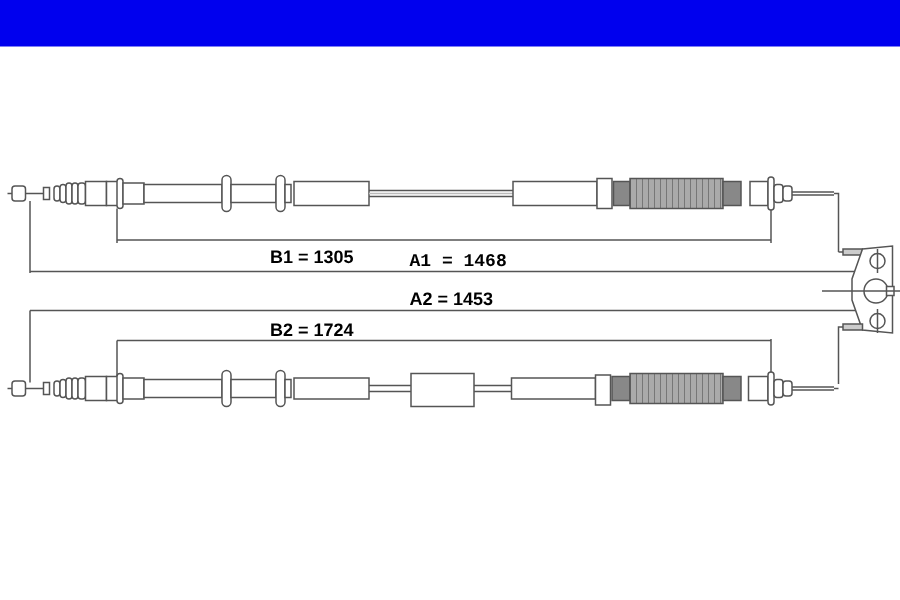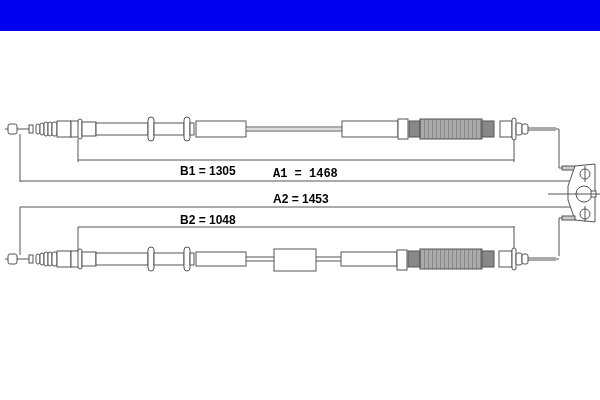--- a/index.html
+++ b/index.html
@@ -143,13 +143,13 @@
     <rect x="522" y="254" width="6" height="10" rx="2"></rect>
     <line x1="528" y1="258" x2="556" y2="258"></line>
     <line x1="528" y1="260" x2="556" y2="260"></line>
     <polyline points="556,259 559,259" fill="none"></polyline>
   </g>
 </svg>
 
 <div class="dim-label" style="left:180px; top:145px;margin-top:19px;">B1 = 1305</div>
 <div class="dim-label" style="left:273px; top:167px;font-family:Liberation Mono, monospace;">A1 = 1468</div>
 <div class="dim-label" style="left:273px; top:192px;">A2 = 1453</div>
-<div class="dim-label" style="left:180px; top:213px;">B2 = 1048</div>
+<div class="dim-label" style="left:180px; top:213px;">B2 = 1724</div>
 
 </body></html>

